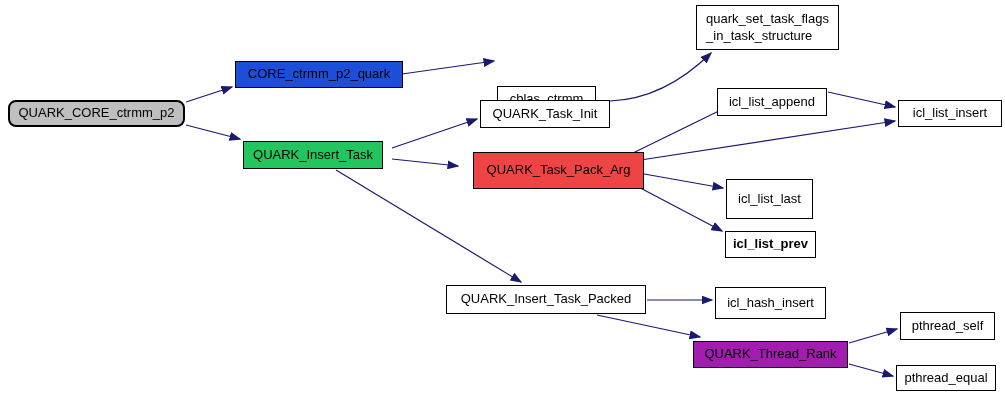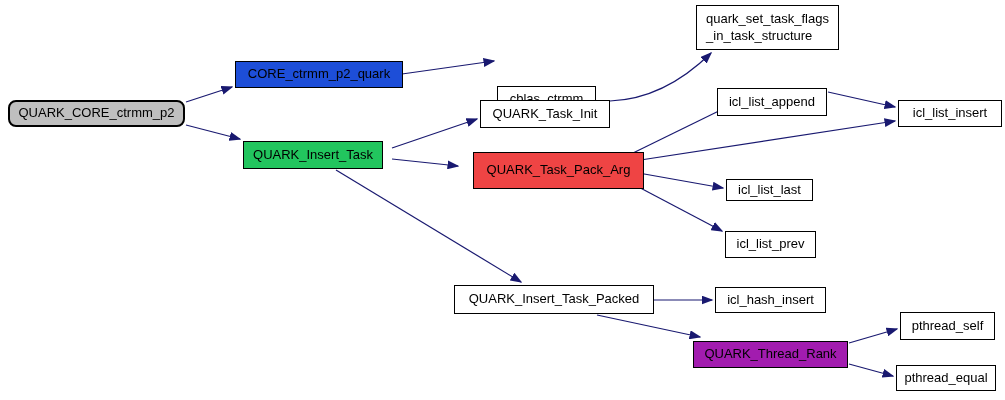--- a/index.html
+++ b/index.html
@@ -62,21 +62,21 @@
       <div class="node highlight" style="left: 8px; top: 100px; width: 177px; height: 27px; border-color: rgb(0, 0, 0); background: rgb(191, 191, 191);">QUARK_CORE_ctrmm_p2</div>
       <div class="node" style="left: 235px; top: 61px; width: 168px; height: 27px; border-color: rgb(0, 0, 0); background: #1d4ed8;">CORE_ctrmm_p2_quark</div>
       <div class="node" style="left: 497px; top: 46px; width: 99px; height: 27px; border-color: rgb(0, 0, 0); background: rgb(255, 255, 255); margin-top: 40px;">cblas_ctrmm</div>
       <div class="node" style="left: 243px; top: 141px; width: 140px; height: 28px; border-color: rgb(0, 0, 0); background: #22c55e;">QUARK_Insert_Task</div>
       <div class="node" style="left: 480px; top: 100px; width: 130px; height: 28px; border-color: rgb(0, 0, 0); background: rgb(255, 255, 255);">QUARK_Task_Init</div>
       <div class="node" style="left: 696px; top: 5px; width: 143px; height: 45px; border-color: rgb(0, 0, 0); background: rgb(255, 255, 255);">quark_set_task_flags
 _in_task_structure</div>
       <div class="node" style="left: 461px; top: 152px; width: 171px; height: 37px; border-color: rgb(0, 0, 0); background: #ef4444; margin-left: 12px;">QUARK_Task_Pack_Arg</div>
       <div class="node" style="left: 717px; top: 88px; width: 110px; height: 28px; border-color: rgb(0, 0, 0); background: rgb(255, 255, 255);">icl_list_append</div>
       <div class="node" style="left: 898px; top: 100px; width: 104px; height: 27px; border-color: rgb(0, 0, 0); background: rgb(255, 255, 255);">icl_list_insert</div>
-      <div class="node" style="left: 726px; top: 179px; width: 87px; height: 22px; border-color: rgb(0, 0, 0); background: rgb(255, 255, 255);">icl_list_last</div>
-      <div class="node" style="left: 725px; top: 231px; width: 91px; height: 27px; border-color: rgb(0, 0, 0); background: rgb(255, 255, 255);">icl_list_prev</div>
-      <div class="node" style="left: 446px; top: 285px; width: 200px; height: 29px; border-color: rgb(0, 0, 0); background: rgb(255, 255, 255); margin-left: 8px;">QUARK_Insert_Task_Packed</div>
-      <div class="node" style="left: 715px; top: 287px; width: 111px; height: 26px; border-color: rgb(0, 0, 0); background: rgb(255, 255, 255);">icl_hash_insert</div>
+      <div class="node" style="left: 726px; top: 179px; width: 87px; height: 40px; border-color: rgb(0, 0, 0); background: rgb(255, 255, 255);">icl_list_last</div>
+      <div class="node" style="left: 725px; top: 231px; width: 91px; height: 27px; border-color: rgb(0, 0, 0); background: rgb(255, 255, 255); font-weight: bold;">icl_list_prev</div>
+      <div class="node" style="left: 446px; top: 285px; width: 200px; height: 29px; border-color: rgb(0, 0, 0); background: rgb(255, 255, 255);">QUARK_Insert_Task_Packed</div>
+      <div class="node" style="left: 715px; top: 287px; width: 111px; height: 32px; border-color: rgb(0, 0, 0); background: rgb(255, 255, 255);">icl_hash_insert</div>
       <div class="node" style="left: 693px; top: 341px; width: 155px; height: 27px; border-color: rgb(0, 0, 0); background: #a21caf;">QUARK_Thread_Rank</div>
       <div class="node" style="left: 900px; top: 312px; width: 95px; height: 28px; border-color: rgb(0, 0, 0); background: rgb(255, 255, 255);">pthread_self</div>
       <div class="node" style="left: 896px; top: 365px; width: 100px; height: 26px; border-color: rgb(0, 0, 0); background: rgb(255, 255, 255);">pthread_equal</div>
     </div>
 </div>
 
 </body></html>

